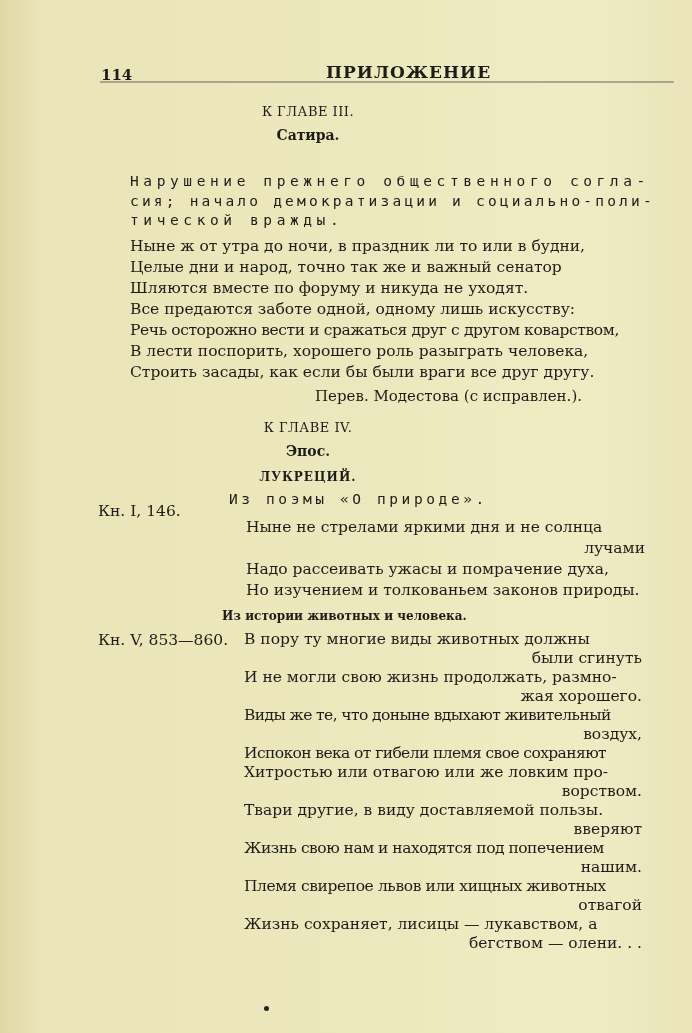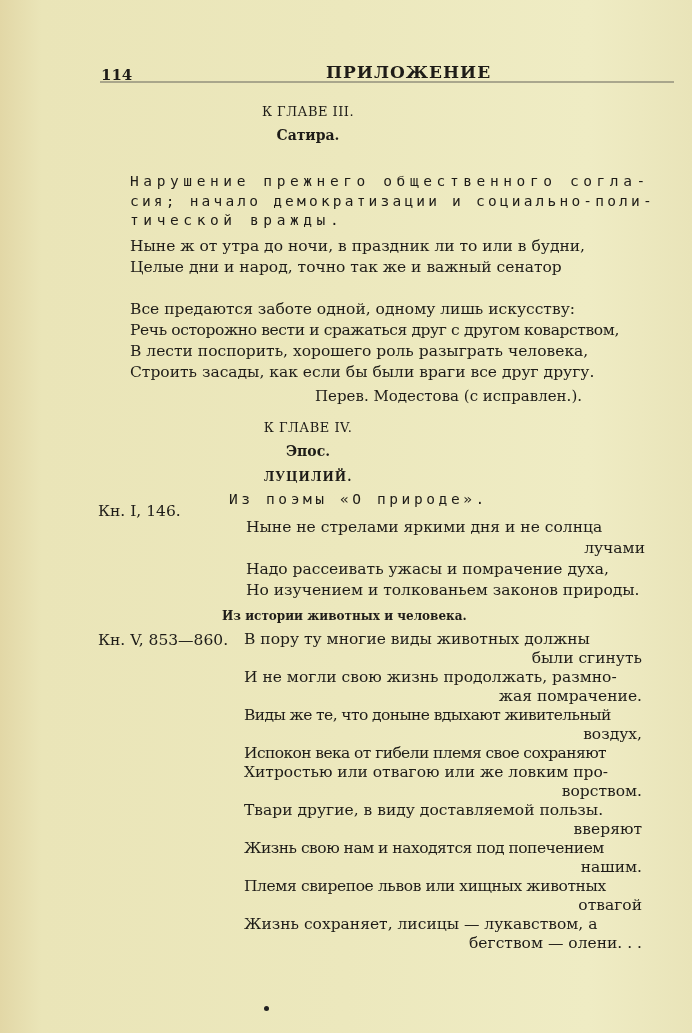--- a/index.html
+++ b/index.html
@@ -38,44 +38,45 @@
 
   <div class="abs center chap" style="top:104px">К ГЛАВЕ III.</div>
   <div class="abs center genre" style="top:127px">Сатира.</div>
 
   <div class="abs spaced" style="left:130px; top:173px">Нарушение прежнего общественного согла-</div>
   <div class="abs spaced" style="left:130px; top:193px; letter-spacing:3.2px">сия; начало демократизации и социально-поли-</div>
   <div class="abs spaced" style="left:130px; top:212px">тической вражды.</div>
 
   <div class="abs verse" style="left:130px; top:236px">Ныне ж от утра до ночи, в праздник ли то или в будни,</div>
   <div class="abs verse" style="left:130px; top:257px">Целые дни и народ, точно так же и важный сенатор</div>
+  <div class="abs verse" style="left:130px; top:278px">Шляются вместе по форуму и никуда не уходят.</div>
   <div class="abs verse" style="left:130px; top:299px">Все предаются заботе одной, одному лишь искусству:</div>
   <div class="abs verse" style="left:130px; top:320px; letter-spacing:-0.4px">Речь осторожно вести и сражаться друг с другом коварством,</div>
   <div class="abs verse" style="left:130px; top:341px">В лести поспорить, хорошего роль разыграть человека,</div>
   <div class="abs verse" style="left:130px; top:362px">Строить засады, как если бы были враги все друг другу.</div>
   <div class="abs credit" style="left:315px; top:387px">Перев. Модестова (с исправлен.).</div>
 
   <div class="abs center chap" style="top:420px">К ГЛАВЕ IV.</div>
   <div class="abs center genre" style="top:443px">Эпос.</div>
-  <div class="abs center author" style="top:470px">ЛУЦИЛИЙ.</div>
+  <div class="abs center author" style="top:470px">ЛУКРЕЦИЙ.</div>
   <div class="abs spaced" style="left:229px; top:491px; letter-spacing:3.6px">Из поэмы «О природе».</div>
 
   <div class="abs ref" style="left:98px; top:502px">Кн. I, 146.</div>
   <div class="abs verse" style="left:246px; top:517px">Ныне не стрелами яркими дня и не солнца</div>
   <div class="abs verse r" style="left:246px; width:399px; top:538px">лучами</div>
   <div class="abs verse" style="left:246px; top:559px">Надо рассеивать ужасы и помрачение духа,</div>
   <div class="abs verse" style="left:246px; top:580px">Но изучением и толкованьем законов природы.</div>
 
   <div class="abs small" style="left:222px; top:609px">Из истории животных и человека.</div>
 
   <div class="abs ref" style="left:98px; top:631px">Кн. V, 853—860.</div>
   <div class="abs verse" style="left:244px; top:629px">В пору ту многие виды животных должны</div>
   <div class="abs verse r" style="left:244px; width:398px; top:648px">были сгинуть</div>
   <div class="abs verse" style="left:244px; top:667px">И не могли свою жизнь продолжать, размно-</div>
-  <div class="abs verse r" style="left:244px; width:398px; top:686px">жая помрачение.</div>
+  <div class="abs verse r" style="left:244px; width:398px; top:686px">жая хорошего.</div>
   <div class="abs verse" style="left:244px; top:705px; letter-spacing:-0.6px">Виды же те, что доныне вдыхают живительный</div>
   <div class="abs verse r" style="left:244px; width:398px; top:724px">воздух,</div>
   <div class="abs verse" style="left:244px; top:743px; letter-spacing:-0.6px">Испокон века от гибели племя свое сохраняют</div>
   <div class="abs verse" style="left:244px; top:762px">Хитростью или отвагою или же ловким про-</div>
   <div class="abs verse r" style="left:244px; width:398px; top:781px">ворством.</div>
   <div class="abs verse" style="left:244px; top:800px">Твари другие, в виду доставляемой пользы.</div>
   <div class="abs verse r" style="left:244px; width:398px; top:819px">вверяют</div>
   <div class="abs verse" style="left:244px; top:838px; letter-spacing:-0.5px">Жизнь свою нам и находятся под попечением</div>
   <div class="abs verse r" style="left:244px; width:398px; top:857px">нашим.</div>
   <div class="abs verse" style="left:244px; top:876px; letter-spacing:-0.4px">Племя свирепое львов или хищных животных</div>

